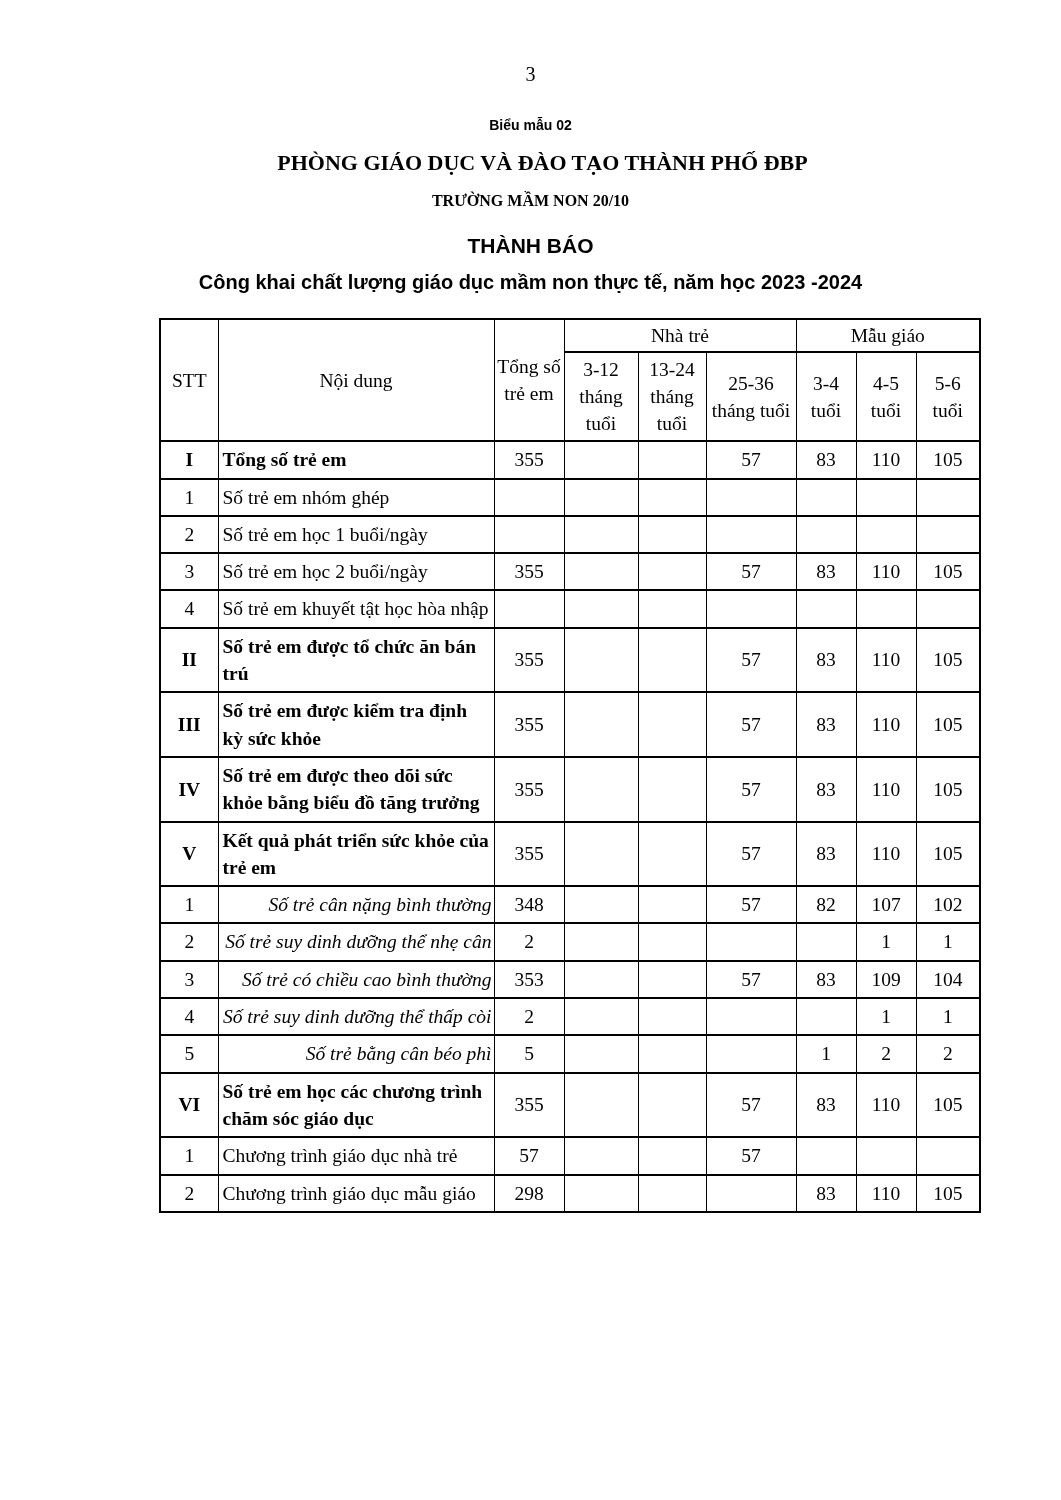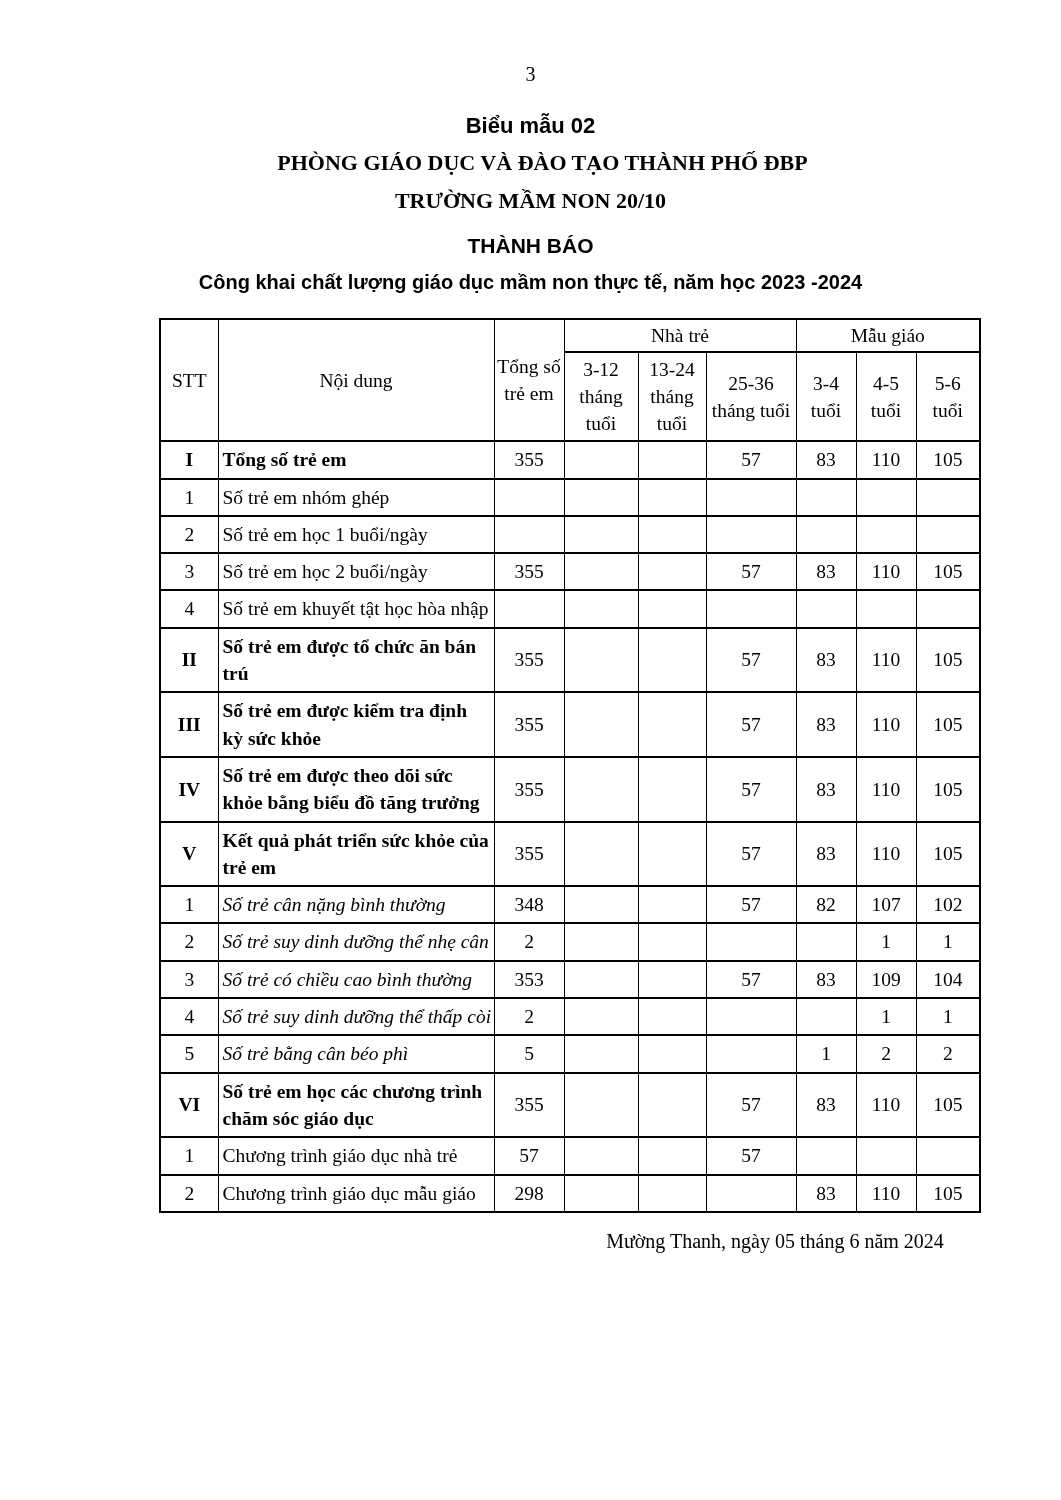--- a/index.html
+++ b/index.html
@@ -26,23 +26,23 @@
   .h-sans {
     font-family: "Liberation Sans", "DejaVu Sans", sans-serif;
     font-weight: bold;
     text-align: center;
   }
   .h-serif {
     font-family: "Liberation Serif", "DejaVu Serif", serif;
     font-weight: bold;
     text-align: center;
   }
-  .form-label   { margin-top: 26px; font-size: 22px; line-height: 27px; }
+  .form-label   { margin-top: 26px; font-size: 14px; line-height: 27px; }
   .department   { margin-top: 10px; font-size: 22px; line-height: 27px; padding-left: 24px; }
-  .school       { margin-top: 11px; font-size: 22px; line-height: 27px; }
+  .school       { margin-top: 11px; font-size: 16px; line-height: 27px; }
   .notice-title { margin-top: 19px; font-size: 21px; line-height: 26px; }
   .notice-sub   { margin-top:  10px; font-size: 20px; line-height: 26px; }
 
   table.quality {
     margin: 23px 0 0 159px;
     width: 820px;
     table-layout: fixed;
     border-collapse: collapse;
     font-size: 19.5px;
     line-height: 1.4;
@@ -55,21 +55,21 @@
     font-weight: normal;
   }
   table.quality { border: 2px solid #000000; }
   th { text-align: center; padding: 2px 1px; }
   thead tr.group-row { height: 33px; }
   thead tr.sub-row   { height: 89px; }
   td.c-stt  { text-align: center; padding: 4px 1px; }
   td.c-label{ text-align: left;   padding: 4px 2px 4px 4px; }
   td.c-val  { text-align: center; padding: 4px 1px; }
   tr.row-bold td.c-stt, tr.row-bold td.c-label { font-weight: bold; }
-  tr.row-italic td.c-label { font-style: italic; }
+  tr.row-italic td.c-label { font-style: italic; text-align: right; }
 
   .footer {
     margin-left: 570px;
     width: 410px;
     text-align: center;
     font-size: 20px;
   }
   .footer .place-date { margin-top: 16px; line-height: 25px; }
   .footer .signer     { margin-top: 12px; line-height: 25px; }
 </style>
@@ -300,16 +300,15 @@
           <td class="c-val"></td>
           <td class="c-val"></td>
           <td class="c-val">83</td>
           <td class="c-val">110</td>
           <td class="c-val">105</td>
         </tr>
       </tbody>
   </table>
 
   <div class="footer">
-    <div class="place-date">Mường Thanh, ngày 05 tháng 6 năm 2024</div>
   </div>
 
 </div>
 
 </body></html>

